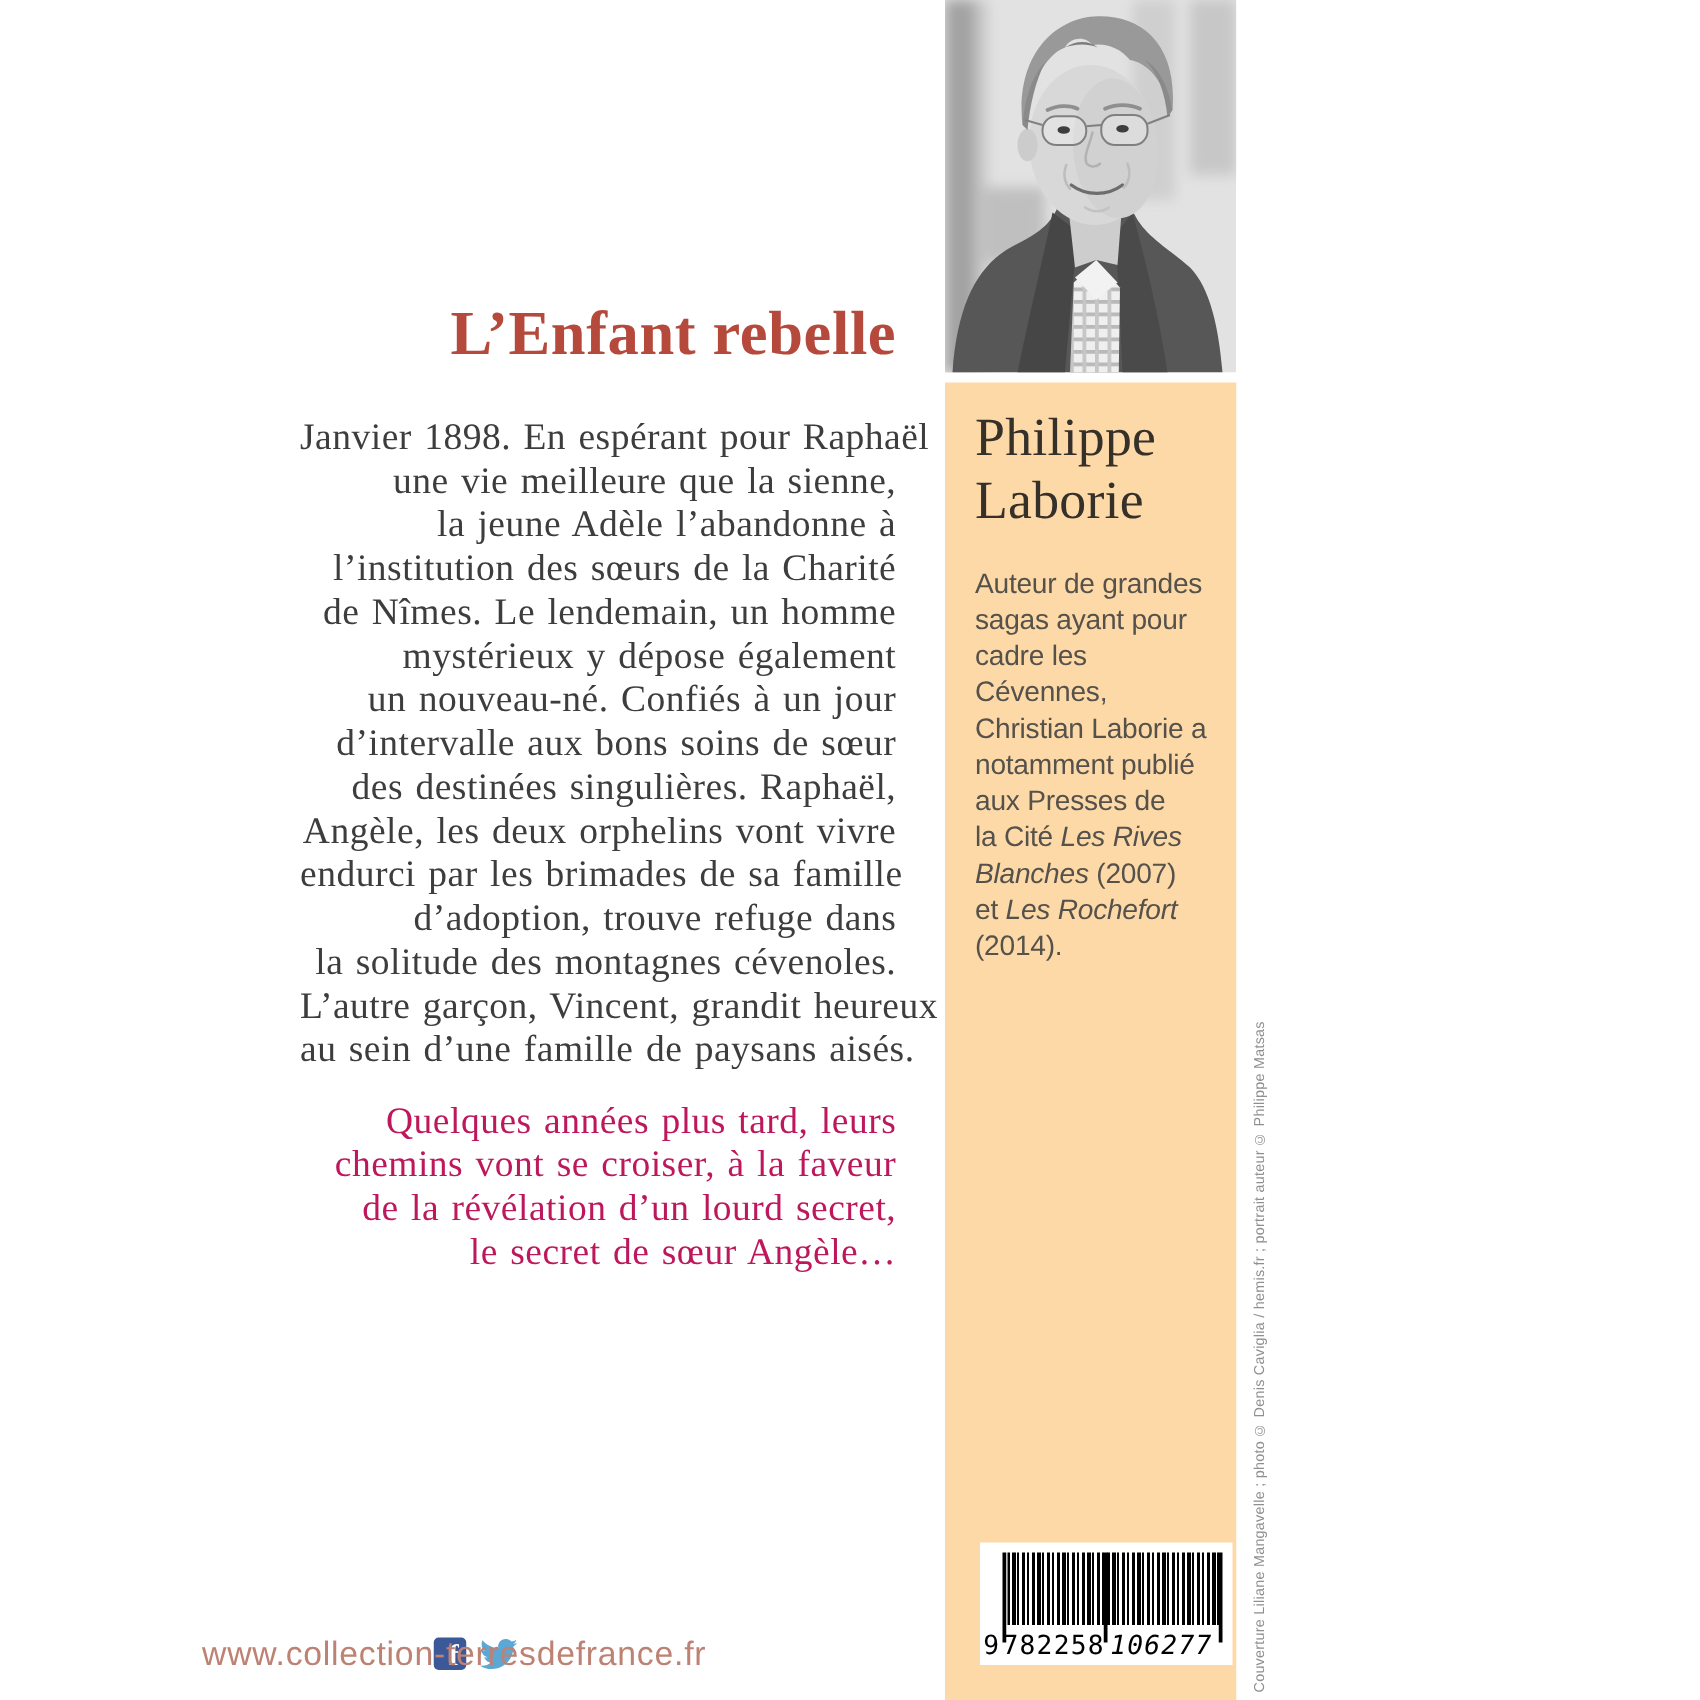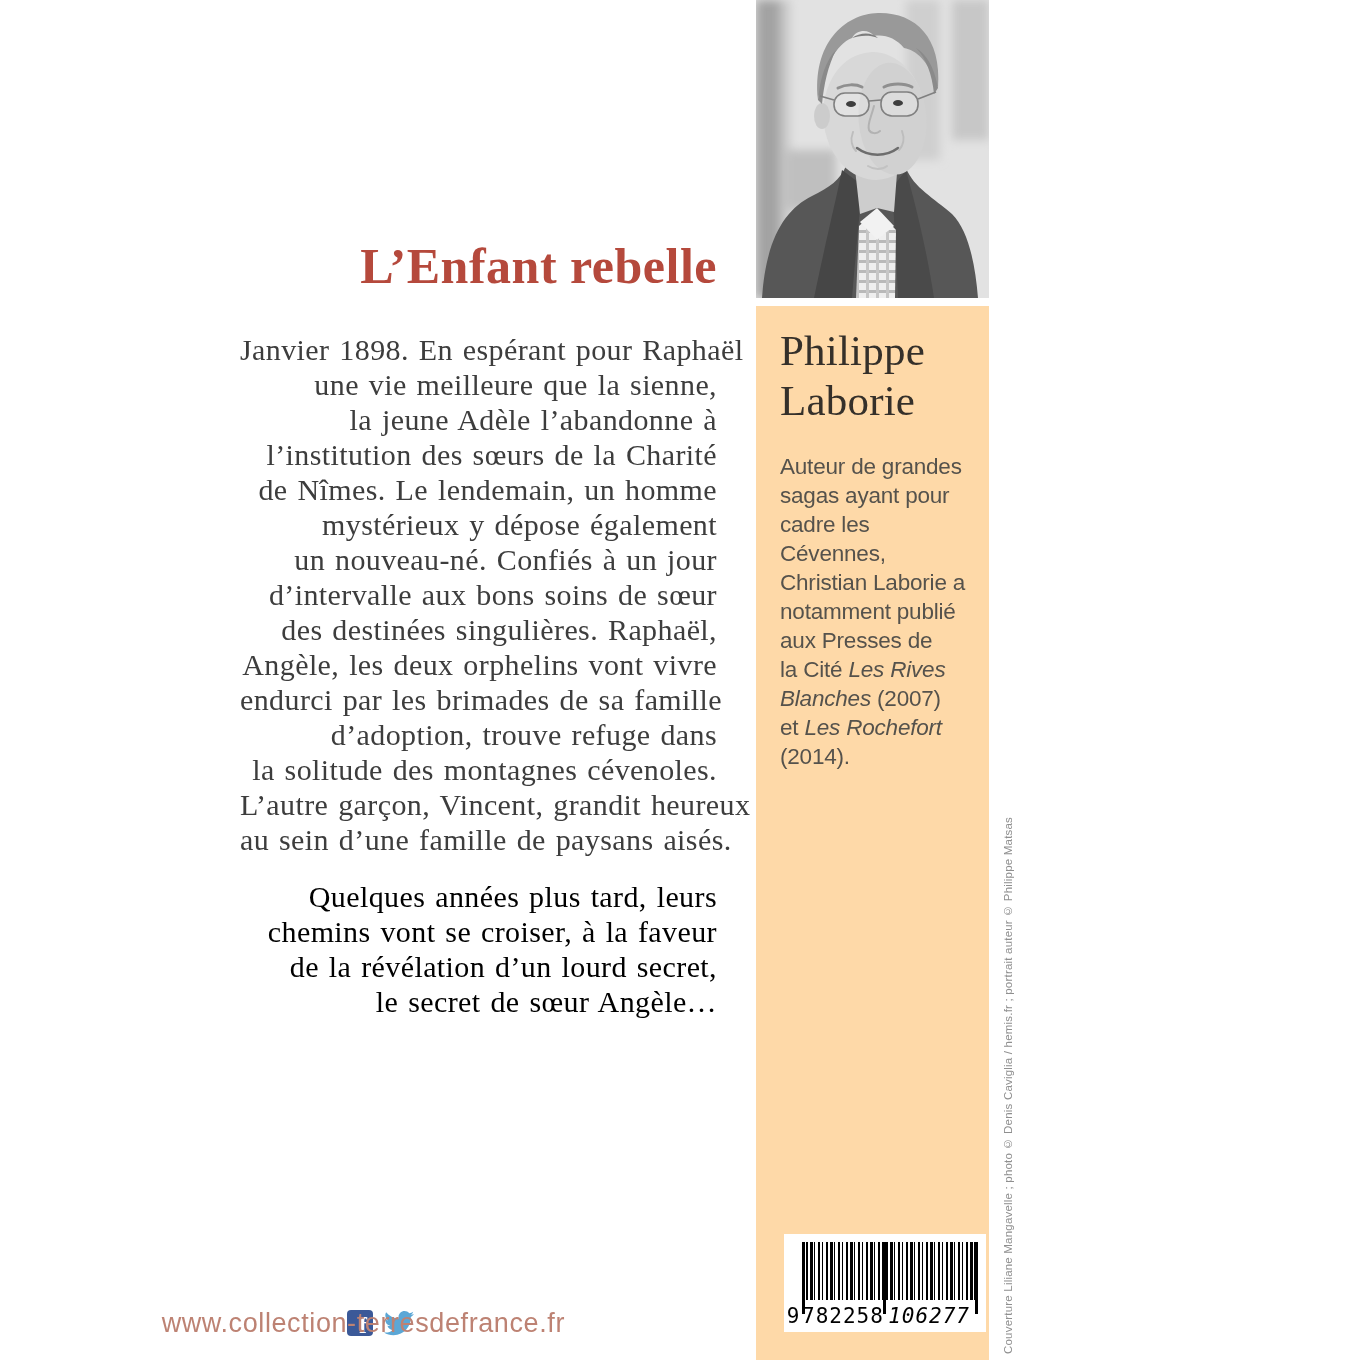--- a/index.html
+++ b/index.html
@@ -74,21 +74,21 @@
         <div class="line">un nouveau-né. Confiés à un jour</div>
         <div class="line">d’intervalle aux bons soins de sœur</div>
         <div class="line">des destinées singulières. Raphaël,</div>
         <div class="line">Angèle, les deux orphelins vont vivre</div>
         <div class="line">endurci par les brimades de sa famille</div>
         <div class="line">d’adoption, trouve refuge dans</div>
         <div class="line">la solitude des montagnes cévenoles.</div>
         <div class="line">L’autre garçon, Vincent, grandit heureux</div>
         <div class="line">au sein d’une famille de paysans aisés.</div>
       </div>
-    <div class="synopsis para2" style="color: #000000;">
+    <div class="synopsis para2" style="color: #be185d;">
         <div class="line">Quelques années plus tard, leurs</div>
         <div class="line">chemins vont se croiser, à la faveur</div>
         <div class="line">de la révélation d’un lourd secret,</div>
         <div class="line">le secret de sœur Angèle…</div>
       </div>
   </div>
 
   <div class="sidebar-photo">
     <svg width="233" height="298" viewBox="0 0 233 298" xmlns="http://www.w3.org/2000/svg">
       <defs>

